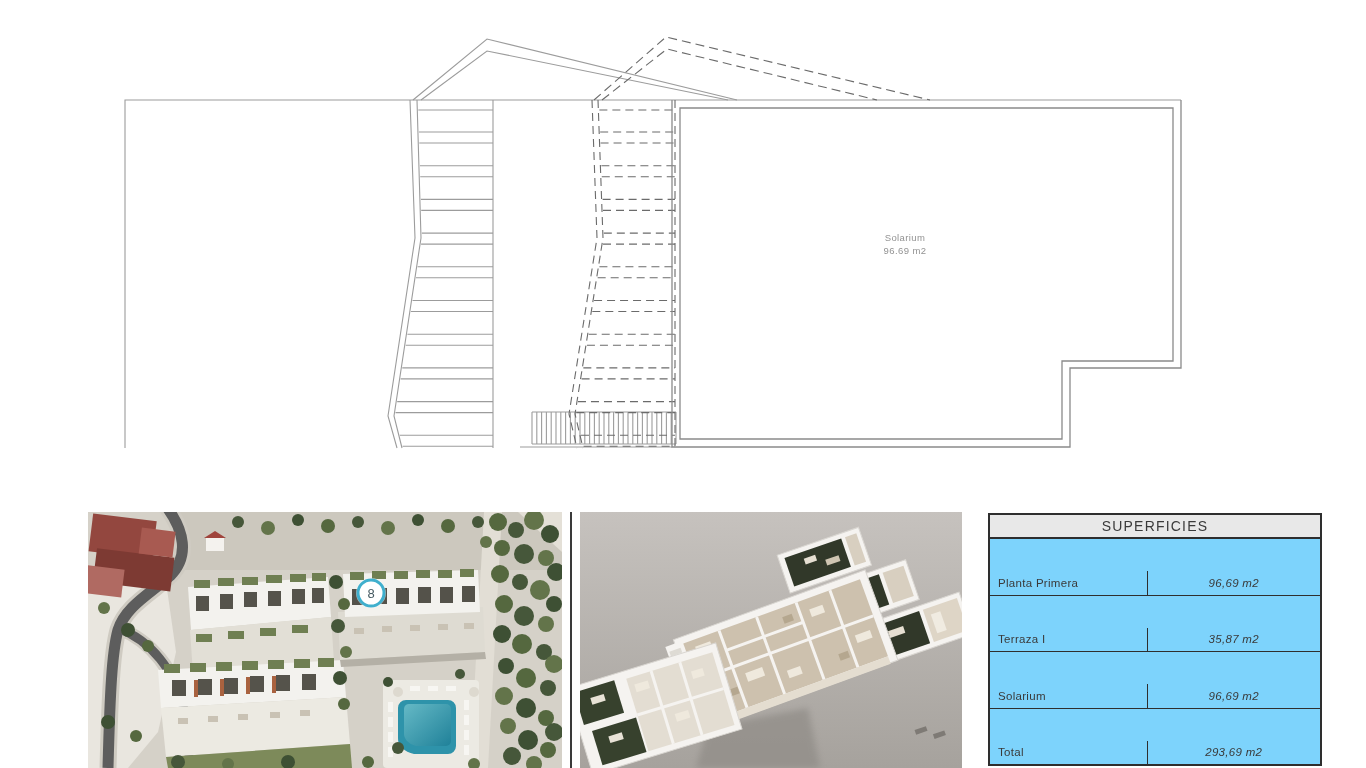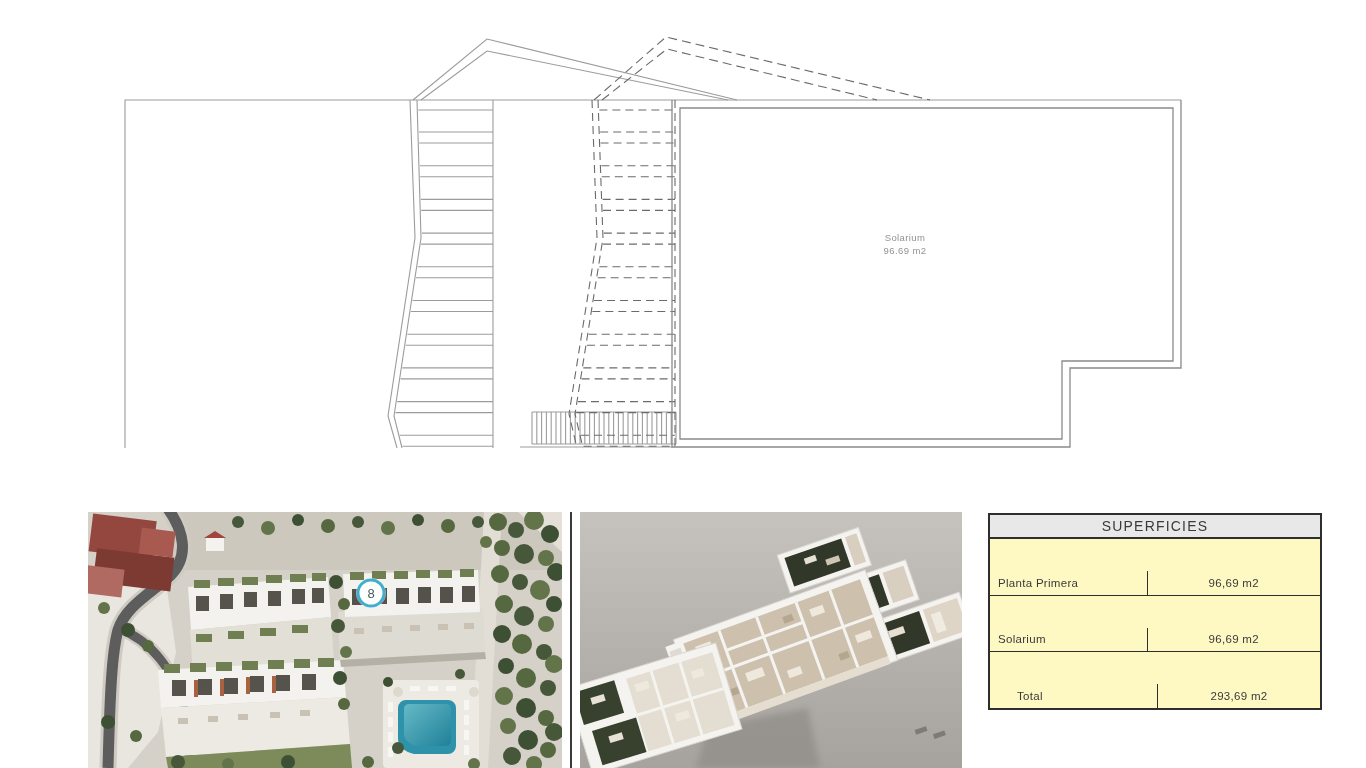--- a/index.html
+++ b/index.html
@@ -6,30 +6,30 @@
   .page{position:relative;width:1366px;height:768px;background:#ffffff;overflow:hidden;
         font-family:"Liberation Sans",sans-serif;}
   svg{display:block;}
   .abs{position:absolute;}
   
   .ln{stroke:#9c9c9c;stroke-width:1.1;fill:none;}
   .lns{stroke:#8a8a8a;stroke-width:1.3;fill:none;}
   .lnd{stroke:#6b6b6b;stroke-width:1.1;fill:none;stroke-dasharray:8 5;}
   .plan-label{fill:#929292;font-size:9.5px;letter-spacing:.4px;}
   
-  .surfaces{position:absolute;left:988px;top:513px;width:334px;background:#fef9c3;
+  .surfaces{position:absolute;left:988px;top:513px;width:334px;background:#7dd3fc;
             border:2px solid #2e2e2e;color:#3a3a3a;box-sizing:border-box;}
   .surfaces .hdr{height:22px;line-height:22px;background:#e8e8e8;border-bottom:2px solid #2e2e2e;
                  text-align:center;font-size:14px;letter-spacing:1.2px;color:#3a3a3a;}
   .surfaces .row{display:flex;height:23.5px;border-bottom:1.5px solid #2e2e2e;font-size:11.5px;
                  align-items:stretch;letter-spacing:.3px;margin-top:32px;}
-  .surfaces .row:last-child{border-bottom:none;padding-left:19px;}
+  .surfaces .row:last-child{border-bottom:none;}
   .surfaces .lbl{width:45%;padding-left:8px;border-right:1.5px solid #2e2e2e;
                  display:flex;align-items:center;}
-  .surfaces .val{flex:1;display:flex;align-items:center;justify-content:center;}
+  .surfaces .val{flex:1;display:flex;align-items:center;justify-content:center;font-style:italic;}
   .divider{position:absolute;left:570px;top:512px;width:2px;height:256px;background:#3a3a3a;}
 </style>
 </head>
 <body>
 
 <div class="page">
 
   <svg class="abs" style="left:0;top:0" width="1366" height="470" viewBox="0 0 1366 470">
 
     <path class="ln" d="M125,448 L125,100 L1181,100"></path>
@@ -450,20 +450,24 @@
     </g>
   </svg>
 
   <div class="surfaces">
     <div class="hdr">SUPERFICIES</div>
     <div class="row">
       <div class="lbl">Planta Primera</div>
       <div class="val">96,69 m2</div>
     </div>
     <div class="row">
+      <div class="lbl">Terraza I</div>
+      <div class="val">35,87 m2</div>
+    </div>
+    <div class="row">
       <div class="lbl">Solarium</div>
       <div class="val">96,69 m2</div>
     </div>
     <div class="row">
       <div class="lbl">Total</div>
       <div class="val">293,69 m2</div>
     </div>
   </div>
 
 </div>

